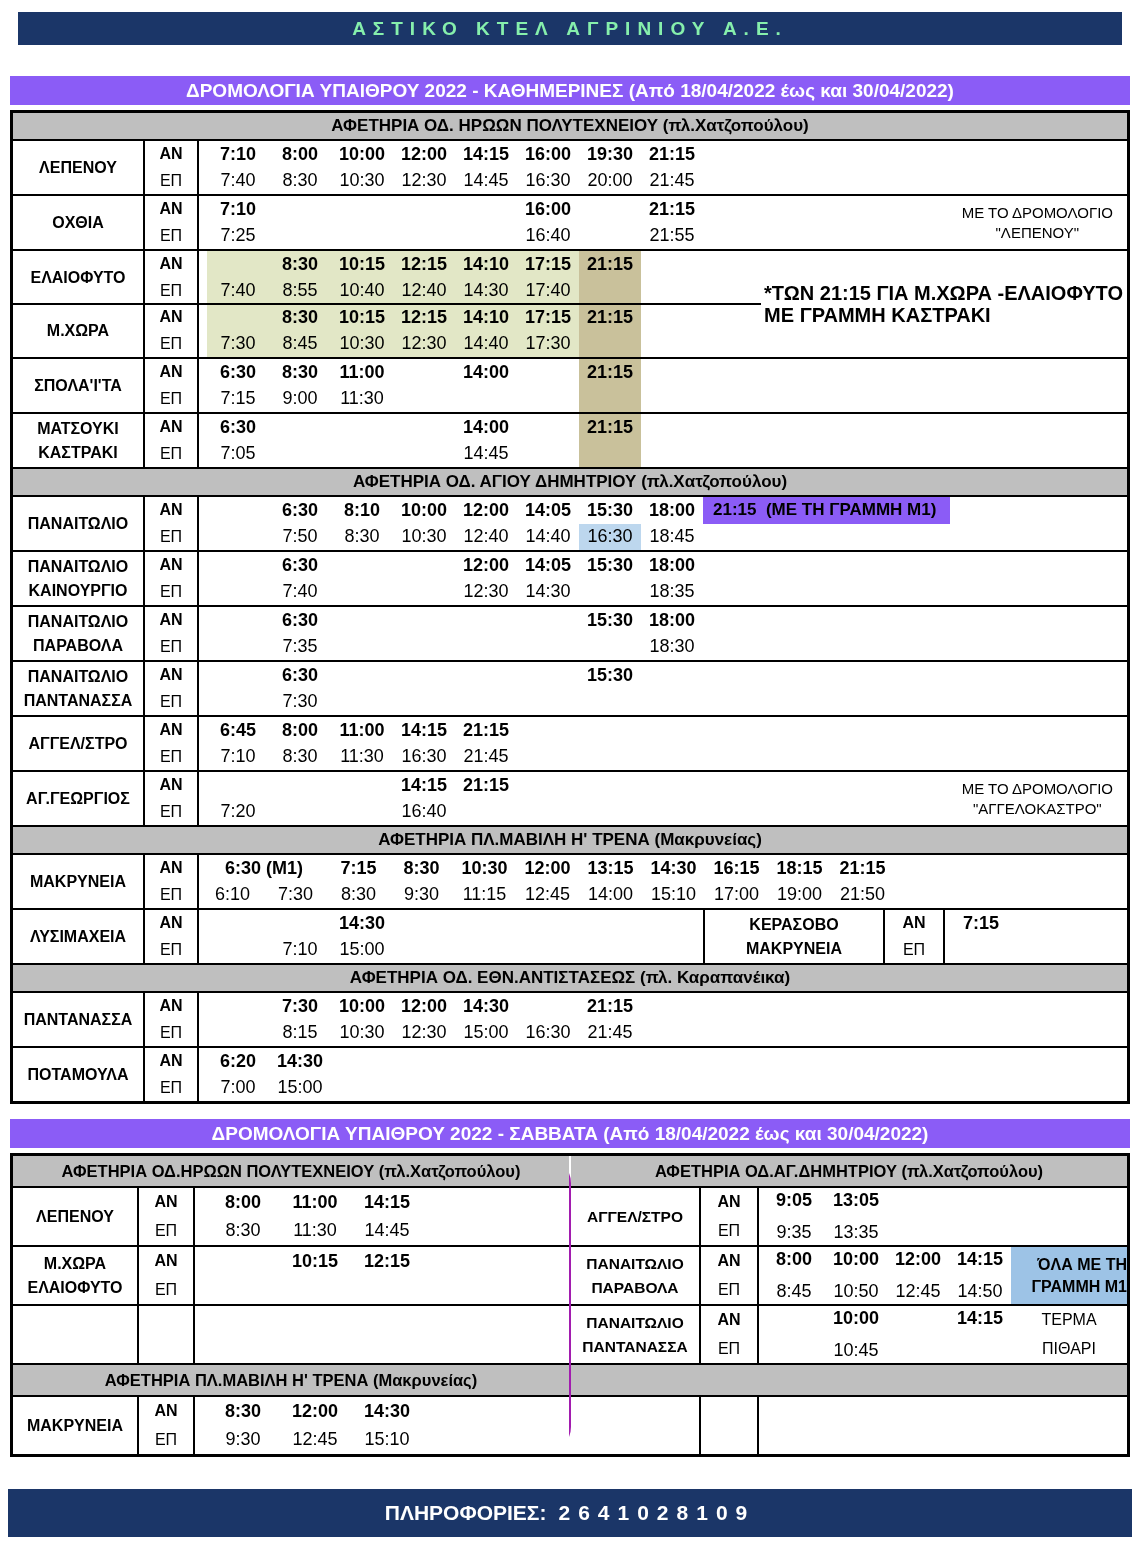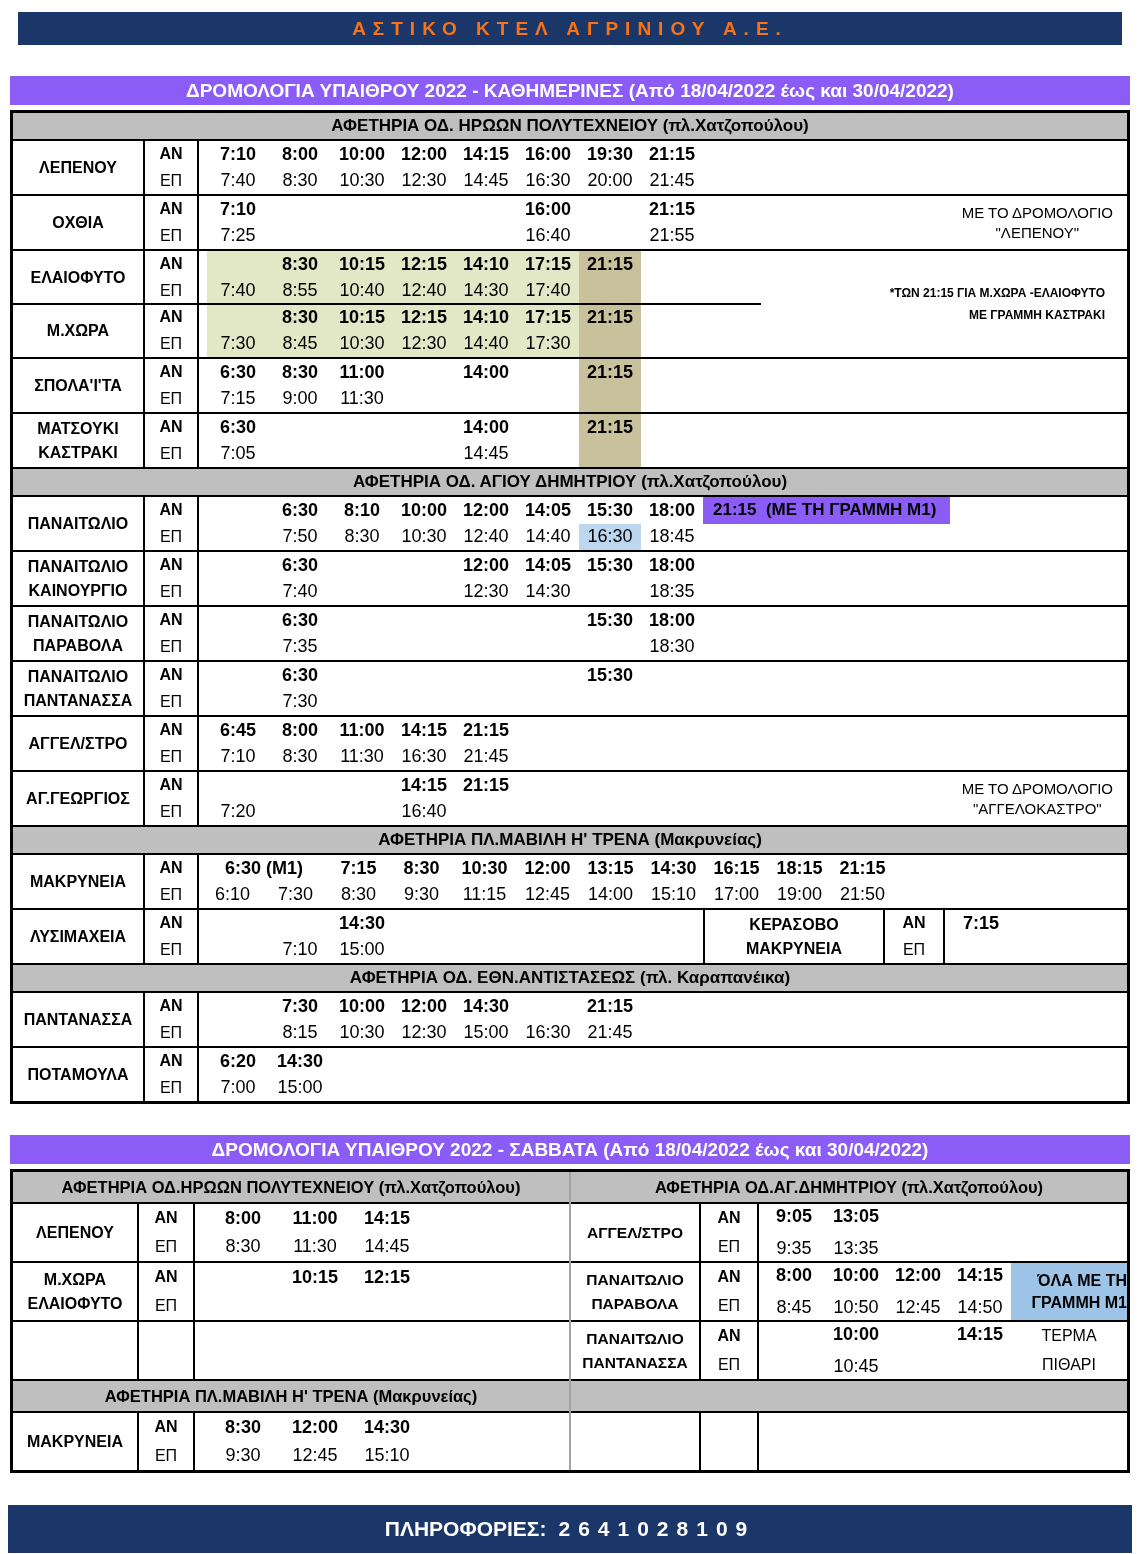--- a/index.html
+++ b/index.html
@@ -1,40 +1,40 @@
 <!DOCTYPE html>
 <html><head>
 <meta charset="utf-8">
 <style>
   html,body{margin:0;padding:0;}
   body{width:1140px;height:1554px;background:#fff;color:#000;
        font-family:"Liberation Sans",sans-serif;overflow:hidden;}
 
-  .navy{margin:12px 18px 0;height:33px;background:#1b3668;color:#f97316;
+  .navy{margin:12px 18px 0;height:33px;background:#1b3668;color:#86efac;
         font-weight:bold;font-size:19px;letter-spacing:7px;
         display:flex;align-items:center;justify-content:center;}
   .redbar{margin:31px 10px 0;height:29px;background:#8b5cf6;color:#fff;
         font-weight:bold;font-size:19px;display:flex;align-items:center;justify-content:center;}
-  .redbar.second{margin-top:31px;align-items:center;}
+  .redbar.second{margin-top:15px;align-items:center;}
 
   .table{margin:5px 10px 0;border:3px solid #000;}
   .sec-header{height:26px;background:#bfbfbf;font-weight:bold;font-size:17px;
         display:flex;align-items:center;justify-content:center;
         border-top:2px solid #000;border-bottom:2px solid #000;}
   .table > :first-child{border-top:none;}
 
   .row{display:flex;height:53px;align-items:stretch;background:#fff;}
   .row + .row{border-top:2px solid #000;}
   .sec-header + .row{border-top:none;}
   .pair{position:relative;}
   .row + .pair, .pair + .row{border-top:2px solid #000;}
   .pair .row + .row{border-top:none;}
   .pair-divider{position:absolute;left:0;top:calc(50% - 1px);width:748px;height:2px;background:#000;}
-  .pair-note{position:absolute;right:22px;top:0;bottom:0;display:flex;flex-direction:column;
-        justify-content:center;font-weight:bold;font-size:12px;line-height:22px;text-align:right;}
+  .pair-note{position:absolute;right:4px;top:0;bottom:0;display:flex;flex-direction:column;
+        justify-content:center;font-weight:bold;font-size:20px;line-height:22px;text-align:left;}
 
   .cell-name{width:130px;min-width:130px;border-right:2px solid #000;display:flex;
         flex-direction:column;justify-content:center;align-items:center;text-align:center;
         font-weight:bold;font-size:16px;line-height:24px;}
   .cell-anep{width:52px;min-width:52px;border-right:2px solid #000;display:flex;flex-direction:column;}
   .anep-l{flex:1;display:flex;align-items:center;justify-content:center;font-size:16px;}
   .anep-l.an{font-weight:bold;}
 
   .times{width:504px;min-width:504px;display:flex;flex-direction:column;}
   .times.wide{width:700px;min-width:700px;}
@@ -57,21 +57,21 @@
 
   .sub-name{width:178px;min-width:178px;border-left:2px solid #000;display:flex;flex-direction:column;
         justify-content:center;align-items:center;font-weight:bold;font-size:16px;line-height:24px;}
   .sub-anep{width:58px;min-width:58px;border-left:2px solid #000;display:flex;flex-direction:column;}
   .sub-times{flex:1;border-left:2px solid #000;display:flex;flex-direction:column;}
   .sub-tline{flex:1;display:flex;align-items:center;padding-left:18px;font-size:18px;}
   .sub-tline.an{font-weight:bold;}
 
   .sat{margin:5px 10px 0;border:3px solid #000;display:flex;align-items:stretch;}
   .sat-col{display:flex;flex-direction:column;}
-  .sat-left{width:556px;min-width:556px;border-right:2px solid #a3a3a3;}
+  .sat-left{width:556px;min-width:556px;border-right:2px solid #a21caf;border-radius:27px;}
   .sat-right{flex:1;}
   .sat .sec-header{height:30px;font-size:16.5px;}
   .sat .sec-header:first-child{border-top:none;}
   .sat .row{height:57px;}
   .gray-row{height:30px;background:#bfbfbf;border-top:2px solid #000;border-bottom:2px solid #000;}
   .gray-row + .row{border-top:none;}
   .sat-left .cell-name{width:124px;min-width:124px;}
   .sat-left .cell-anep{width:54px;min-width:54px;}
   .sat-left .times{flex:1;width:auto;min-width:0;}
   .sat-left .tline{grid-template-columns:repeat(4,72px);padding-left:12px;}

